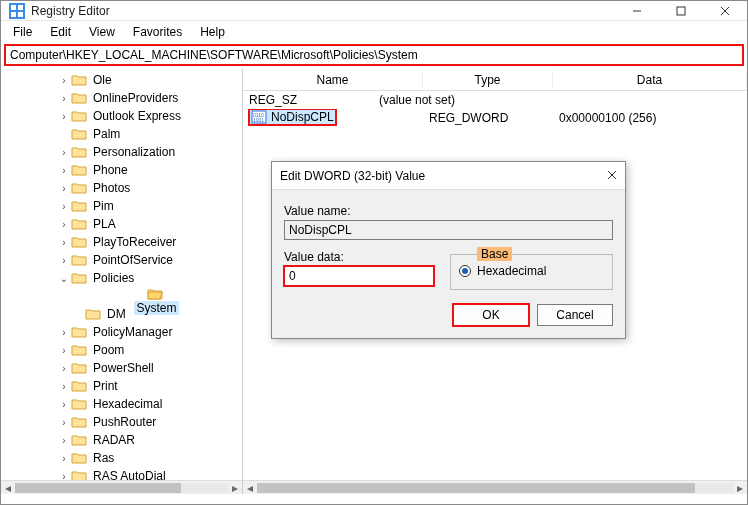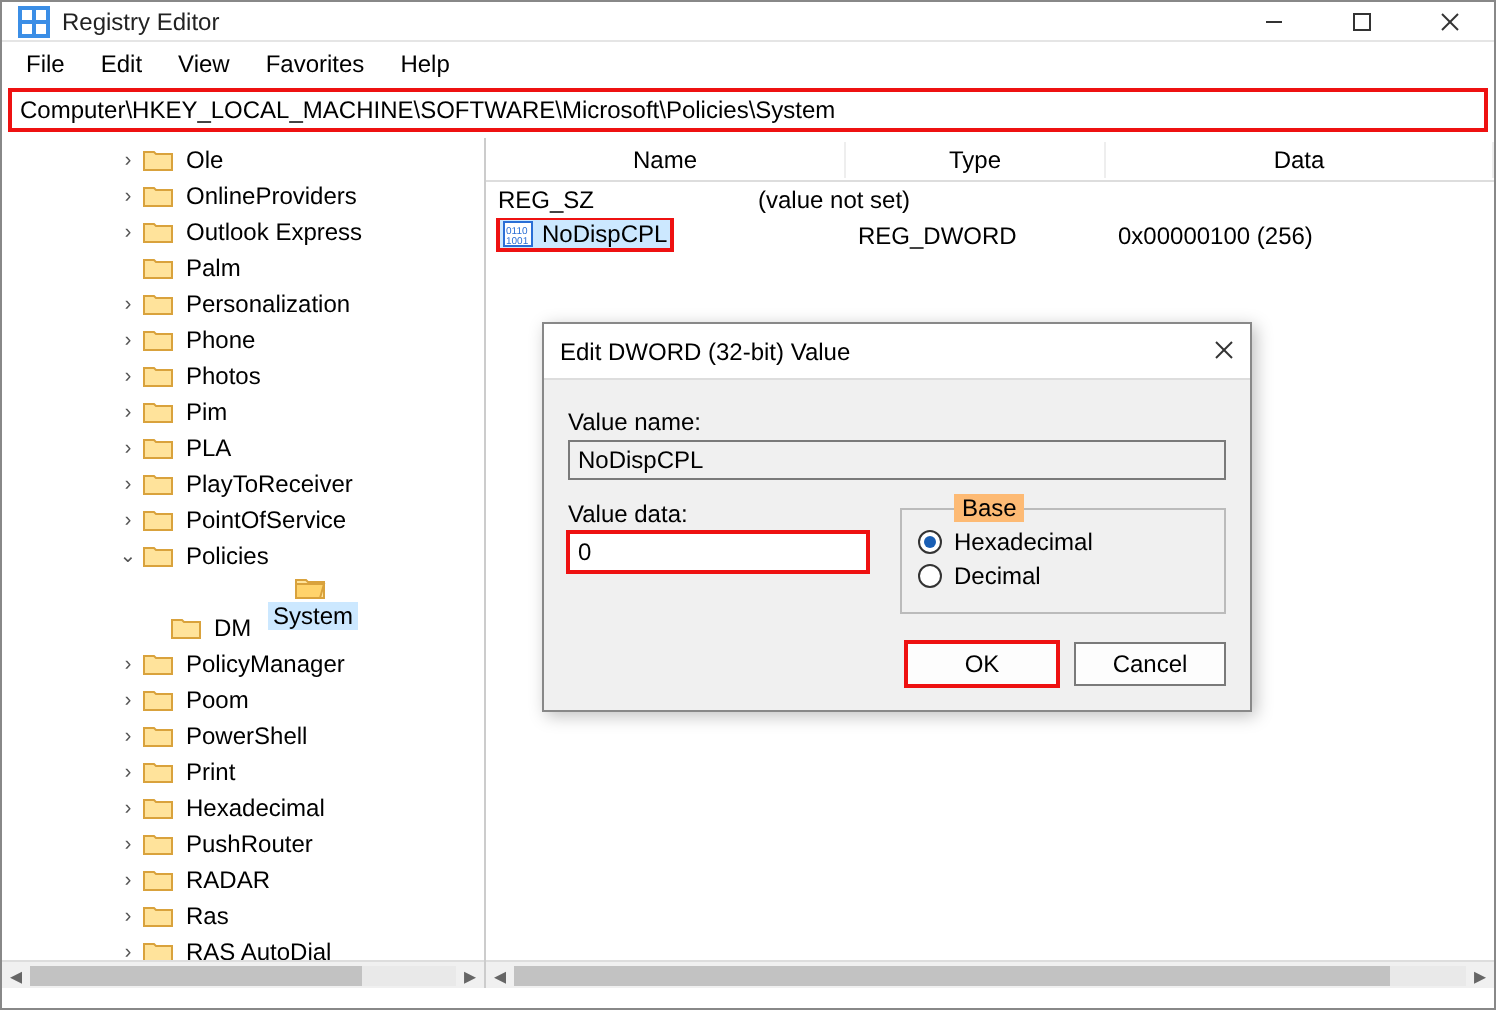--- a/index.html
+++ b/index.html
@@ -356,24 +356,20 @@
       <div class="vd">
         <label class="lbl">Value data:</label>
         <input type="text" class="hl-red" value="0" style="">
       </div>
       <div class="base">
         <span class="legend">Base</span>
         <div class="radio-row">
           <span class="radio-dot sel"></span>
           <span>Hexadecimal</span>
         </div>
-        <div class="radio-row">
-          <span class="radio-dot"></span>
-          <span>Decimal</span>
-        </div>
       </div>
     </div>
     <div class="btns">
       <button class="hl-red">OK</button>
       <button>Cancel</button>
     </div>
   </div>
 </div>
 
 </body></html>

